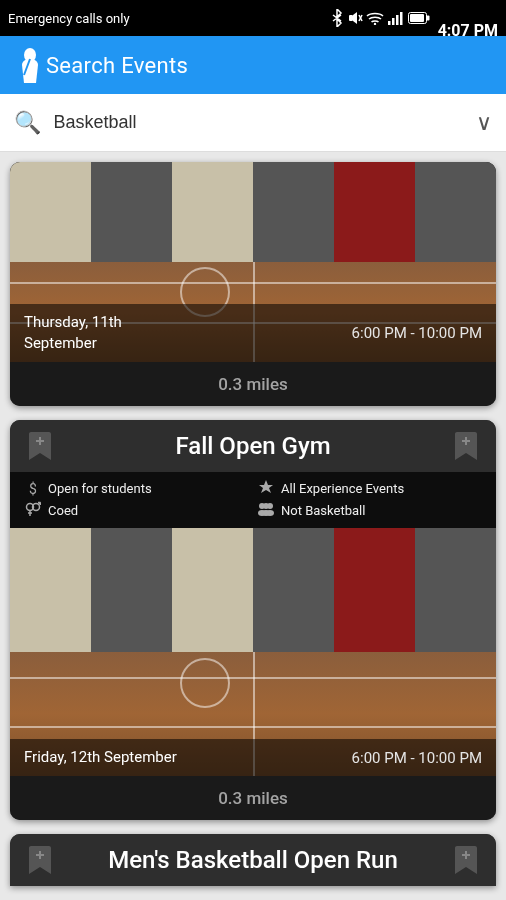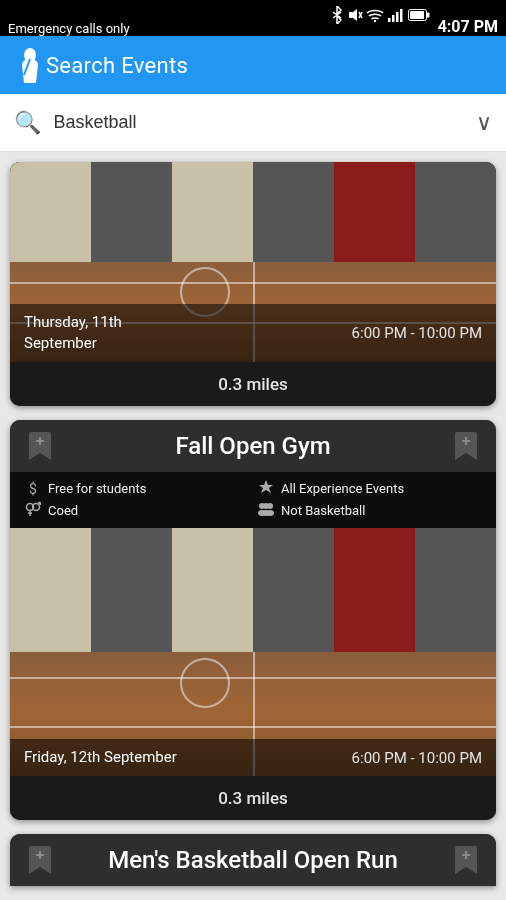--- a/index.html
+++ b/index.html
@@ -12,21 +12,21 @@
       overflow: hidden;
       position: relative;
     }
 
     
     .status-bar {
       background: #000;
       color: #fff;
       height: 36px;
       display: flex;
-      align-items: flex-end;
+      align-items: center;
       justify-content: space-between;
       padding: 0 8px;
       font-size: 13px;
     }
     .status-left {
       font-size: 13px;
     }
     .status-right {
       display: flex;
       align-items: center;
@@ -234,21 +234,21 @@
       color: #eee;
       font-size: 13px;
     }
 
     .event-distance-bar {
       background: #1a1a1a;
       padding: 12px;
       text-align: center;
     }
     .event-distance {
-      color: #e5e5e5;
+      color: #a3a3a3;
       font-size: 17px;
       font-weight: 500;
     }
 
     
     .event-card-partial {
       background: #2e2e2e;
       border-radius: 10px 10px 0 0;
       overflow: hidden;
       box-shadow: 0 2px 6px rgba(0,0,0,0.4);
@@ -363,21 +363,21 @@
           <path d="M2 0H20C21.1 0 22 0.9 22 2V28L11 21L0 28V2C0 0.9 0.9 0 2 0Z"></path>
           <line x1="7" y1="9" x2="15" y2="9" stroke="#888" stroke-width="2"></line>
           <line x1="11" y1="5" x2="11" y2="13" stroke="#888" stroke-width="2"></line>
         </svg>
       </div>
     </div>
 
     <div class="event-details-bar">
       <div class="detail-item">
         <span class="detail-icon">$</span>
-        <span class="detail-text">Free for students</span>
+        <span class="detail-text">Open for students</span>
       </div>
       <div class="detail-item">
         <span class="detail-icon">
           <svg width="18" height="14" viewBox="0 0 18 14" fill="#aaa">
             <path d="M9 0L11 5H16L12 8L14 13L9 10L4 13L6 8L2 5H7Z"></path>
           </svg>
         </span>
         <span class="detail-text">All Experience Events</span>
       </div>
       <div class="detail-item">

